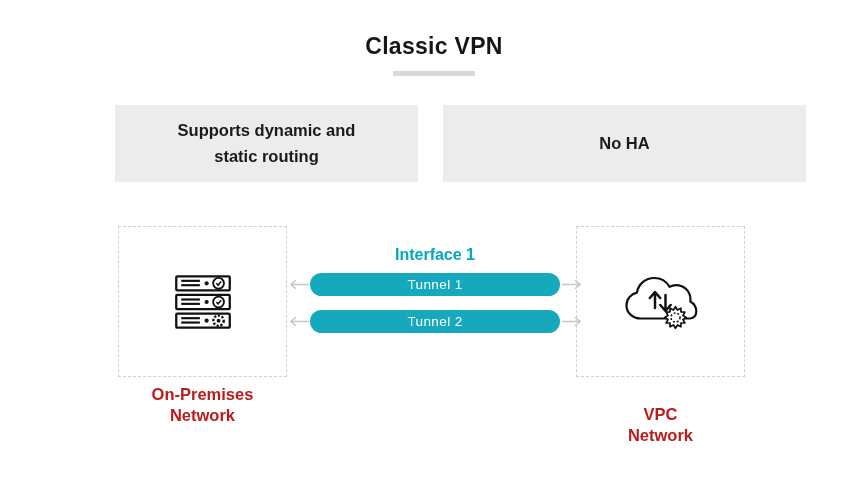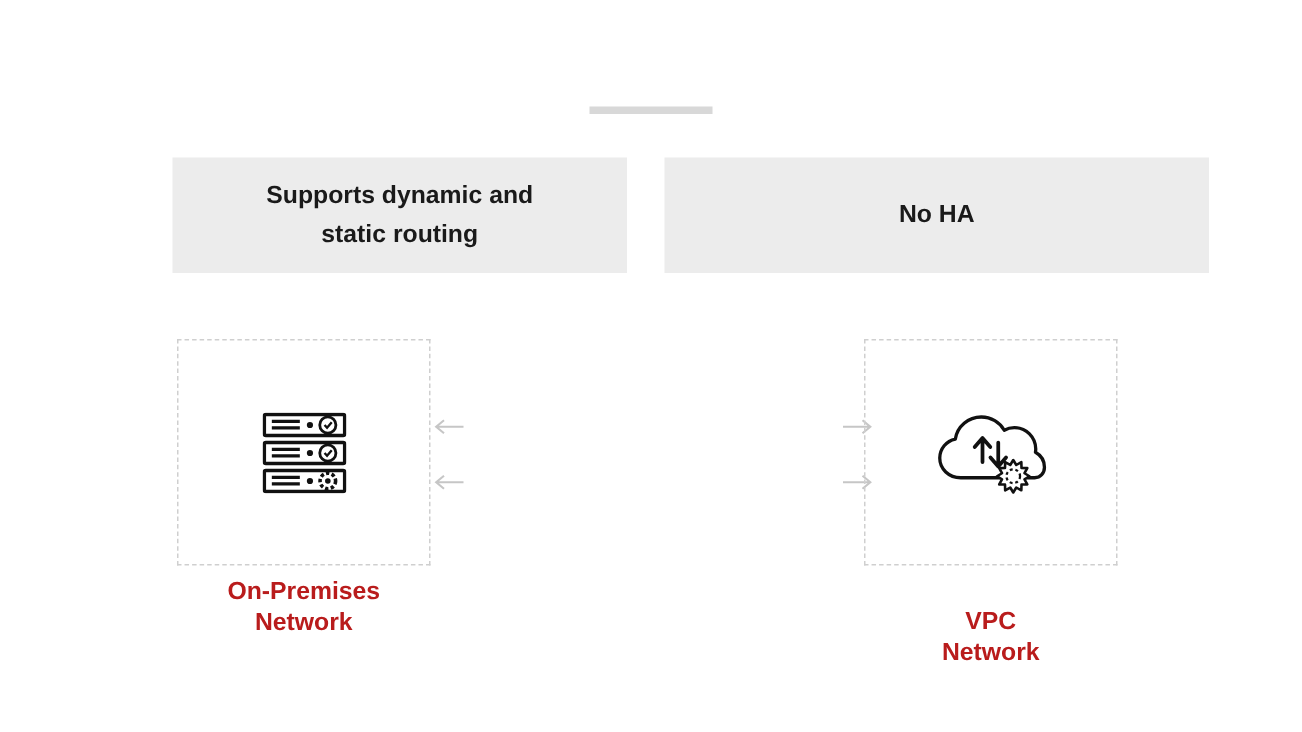--- a/index.html
+++ b/index.html
@@ -89,20 +89,21 @@
   .arrow-l1 { left: 288px; top: 279px; }
   .arrow-l2 { left: 288px; top: 316px; }
   .arrow-r1 { left: 561px; top: 279px; }
   .arrow-r2 { left: 561px; top: 316px; }
 </style>
 </head>
 <body>
 
 <div class="canvas">
 
+  <h1 class="title">Classic VPN</h1>
   <div class="title-underline"></div>
 
   <div class="feature feature-left">
     <span>Supports dynamic and
 static routing</span>
   </div>
   <div class="feature feature-right">
     <span>No HA</span>
   </div>
 
@@ -130,34 +131,41 @@
           <path d="M6 5.6 H24" stroke-width="2.1"></path>
           <path d="M6 9.8 H24" stroke-width="2.1"></path>
           <circle cx="30.5" cy="8" r="2" fill="#111111" stroke="none"></circle>
           <circle cx="42" cy="8" r="5" stroke-width="2.3" stroke-dasharray="2.2 1.5"></circle>
           <circle cx="42" cy="8" r="1.8" fill="#111111" stroke="none"></circle>
         </g>
       </g>
     </svg>
   </div>
 
+  <div class="interface-label">Interface 1</div>
 
   <svg class="arrow arrow-l1" viewBox="0 0 22 11">
     <path d="M21 5.5 H2.8 M8 1.2 L2.8 5.5 L8 9.8" stroke="#c6c6c6" stroke-width="1.4" fill="none"></path>
   </svg>
   <svg class="arrow arrow-r1" viewBox="0 0 22 11">
     <path d="M1 5.5 H19.2 M14 1.2 L19.2 5.5 L14 9.8" stroke="#c6c6c6" stroke-width="1.4" fill="none"></path>
   </svg>
+  <div class="tunnel tunnel-1">
+    <span>Tunnel 1</span>
+  </div>
 
   <svg class="arrow arrow-l2" viewBox="0 0 22 11">
     <path d="M21 5.5 H2.8 M8 1.2 L2.8 5.5 L8 9.8" stroke="#c6c6c6" stroke-width="1.4" fill="none"></path>
   </svg>
   <svg class="arrow arrow-r2" viewBox="0 0 22 11">
     <path d="M1 5.5 H19.2 M14 1.2 L19.2 5.5 L14 9.8" stroke="#c6c6c6" stroke-width="1.4" fill="none"></path>
   </svg>
+  <div class="tunnel tunnel-2">
+    <span>Tunnel 2</span>
+  </div>
 
   <div class="node-box node-right">
     <svg width="78" height="64" viewBox="0 0 78 64">
       <path d="M18.5 48.5 C10.5 48.5 4.5 42.6 4.5 35.4 C4.5 29.1 8.9 23.9 14.9 22.7 C16.2 14.3 23.5 8 32.2 8 C38.8 8 44.5 11.6 47.5 16.8 C49.5 15.7 51.8 15.1 54.2 15.1 C62.1 15.1 68.5 21.5 68.5 29.4 C68.5 30.1 68.4 30.8 68.3 31.5 C71.9 33.5 74.3 37.2 74.3 41.5 C74.3 45.4 71.6 48.5 67.8 48.5 Z" fill="none" stroke="#111111" stroke-width="2.2" stroke-linejoin="round"></path>
       <path d="M33 38 V23 M27.8 28 L33 22 L38.2 28" fill="none" stroke="#111111" stroke-width="2.5" stroke-linecap="round" stroke-linejoin="round"></path>
       <path d="M43.5 25 V40 M38.3 35 L43.5 41 L48.7 35" fill="none" stroke="#111111" stroke-width="2.5" stroke-linecap="round" stroke-linejoin="round"></path>
       <g transform="translate(53.5,47.5) scale(1.08)">
         <polygon points="10,0 6.96,1.86 8.66,5 5.09,5.09 5,8.66 1.86,6.96 0,10 -1.86,6.96 -5,8.66 -5.09,5.09 -8.66,5 -6.96,1.86 -10,0 -6.96,-1.86 -8.66,-5 -5.09,-5.09 -5,-8.66 -1.86,-6.96 0,-10 1.86,-6.96 5,-8.66 5.09,-5.09 8.66,-5 6.96,-1.86" fill="#ffffff" stroke="#111111" stroke-width="1.6" stroke-linejoin="round"></polygon>
         <circle cx="0" cy="0" r="4.2" fill="none" stroke="#111111" stroke-width="1.4" stroke-dasharray="1.8 1.7"></circle>
       </g>

